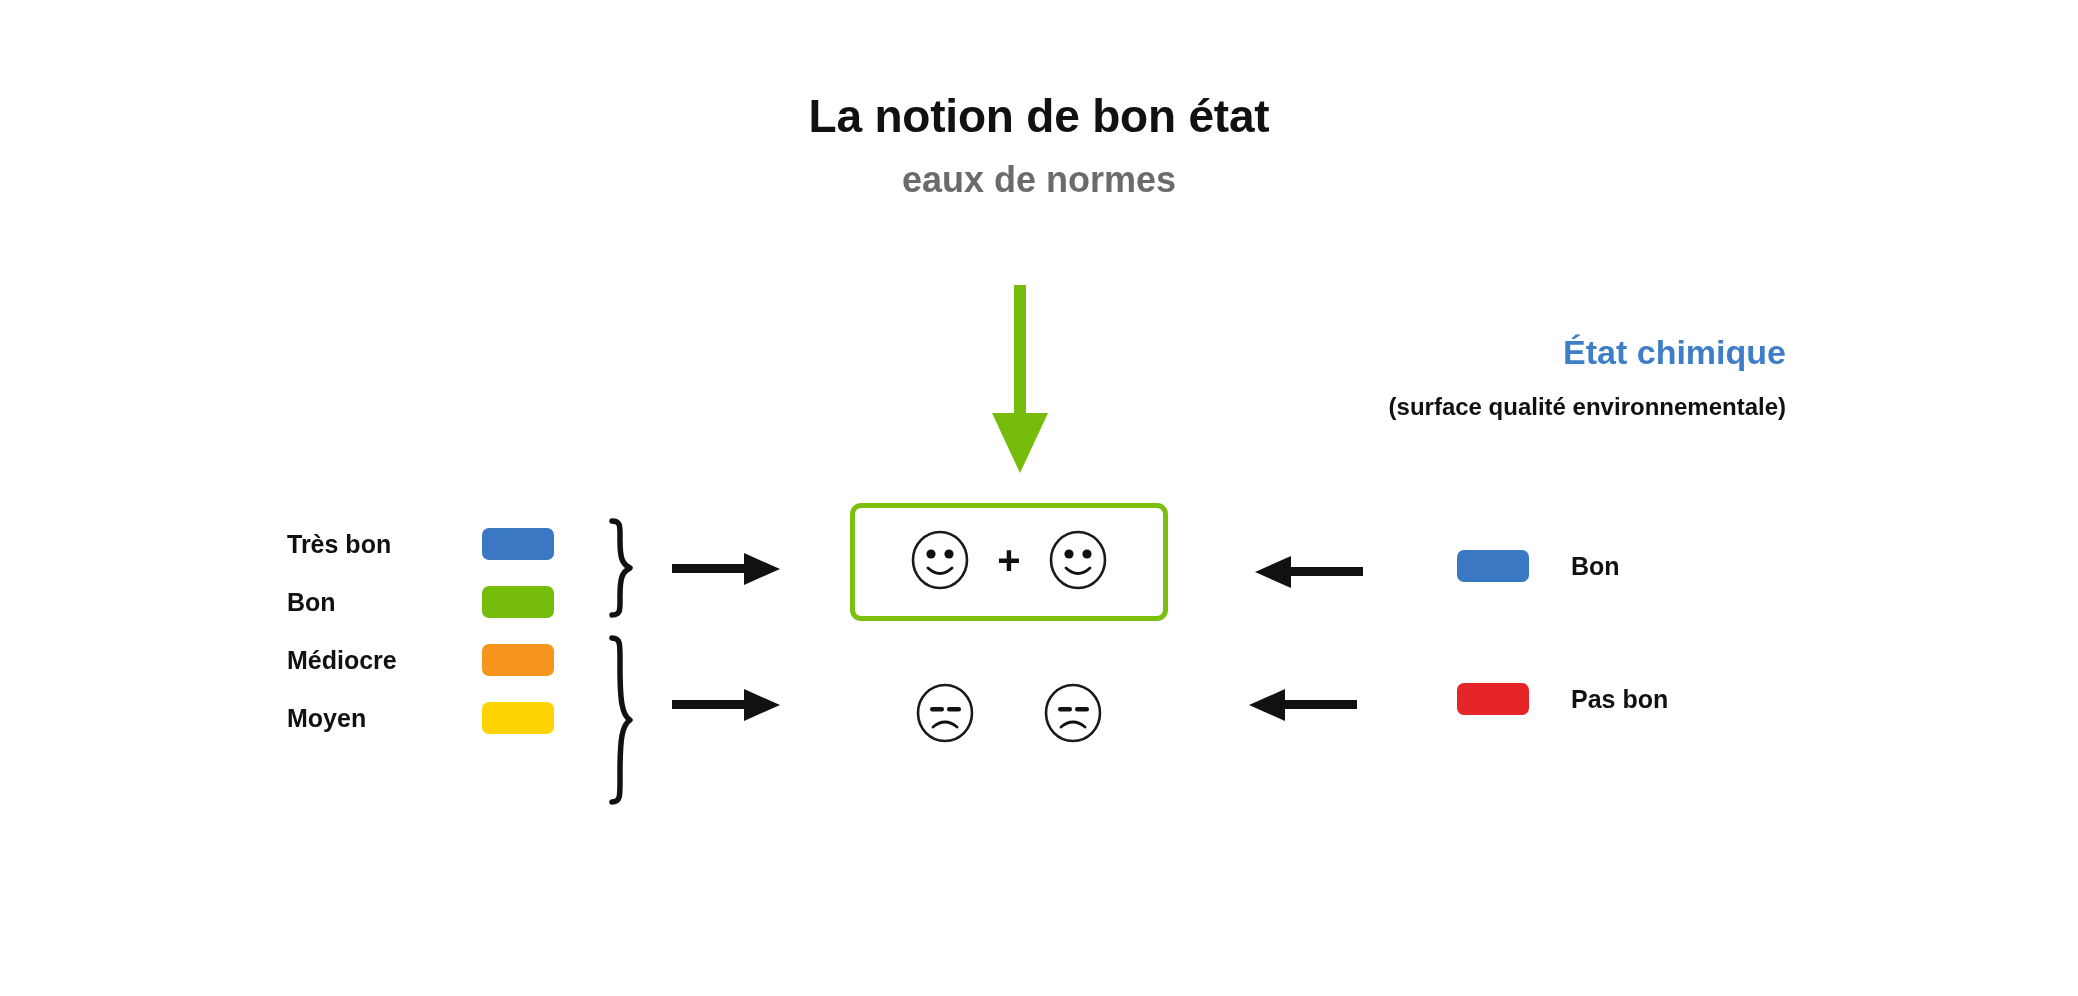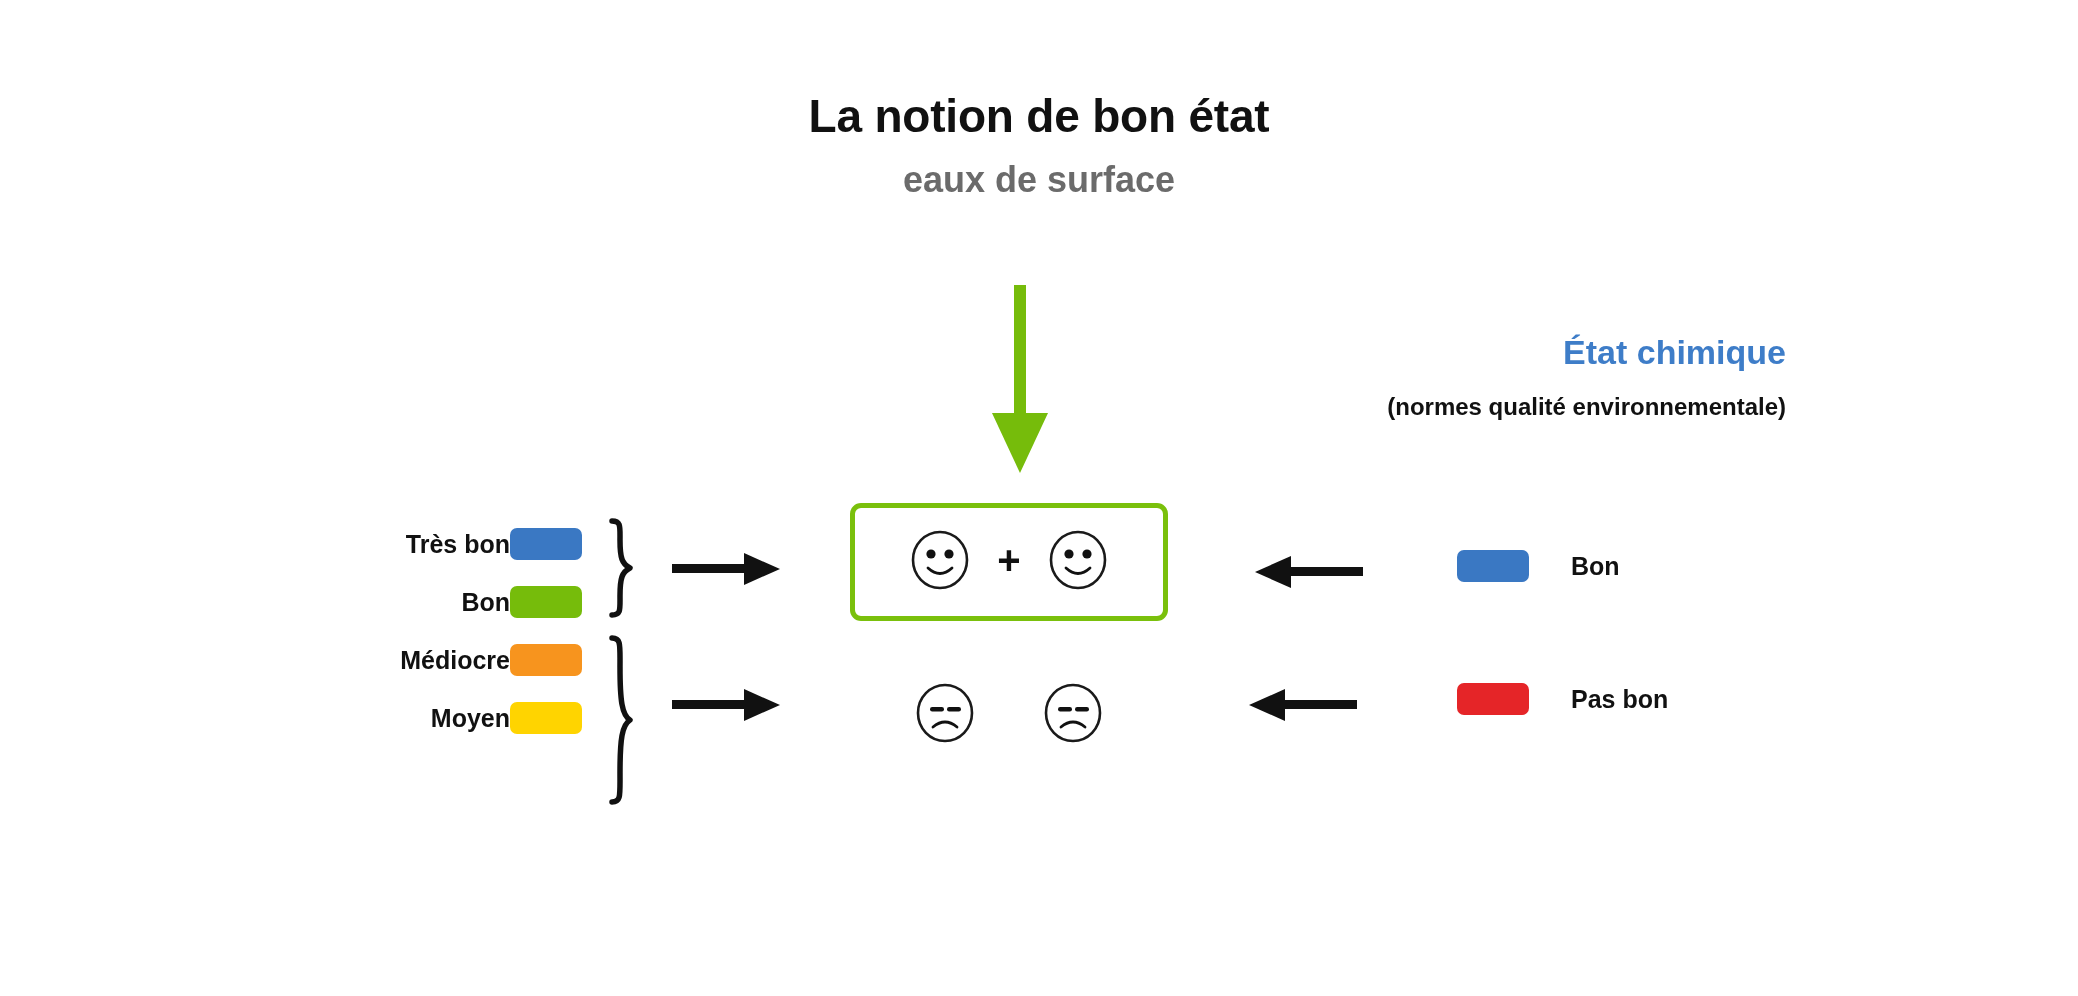--- a/index.html
+++ b/index.html
@@ -61,24 +61,23 @@
     white-space: nowrap;
   }
   #eco-head { left: 303px; top: 333px; text-align: left; }
   #eco-head .head-title { color: #2BA84F; }
   #chem-head { right: 292px; top: 332px; text-align: right; }
   #chem-head .head-title { color: #3E7DC8; }
 
   
   #eco-legend {
     position: absolute;
-    left: 315px;
+    left: 287px;
     top: 515px;
     width: 280px;
-    text-align: right;
   }
   .eco-row {
     position: relative;
     height: 58px;
     display: flex;
     align-items: center;
   }
   .eco-label {
     font-size: 25px;
     font-weight: 700;
@@ -175,36 +174,36 @@
     white-space: nowrap;
   }
 </style>
 </head>
 <body>
 
 <div id="stage">
 
   <div class="title-block">
     <div class="main-title">La notion de bon état</div>
-    <div class="sub-title">eaux de surface</div>
+    <div class="sub-title">eaux de normes</div>
   </div>
 
   <div id="arrow-green">
     <svg width="68" height="190" viewBox="0 0 68 190" xmlns="http://www.w3.org/2000/svg">
       <rect x="28" y="0" width="12" height="132" fill="#76BC0B"></rect>
       <polygon points="6,128 62,128 34,188" fill="#76BC0B"></polygon>
     </svg>
   </div>
 
   <div class="col-head" id="eco-head">
   </div>
 
   <div class="col-head" id="chem-head">
     <div class="head-title">État chimique</div>
-    <div class="head-sub">(normes qualité environnementale)</div>
+    <div class="head-sub">(surface qualité environnementale)</div>
   </div>
 
   <div id="eco-legend">
 
     <div class="eco-row">
       <span class="eco-label">Très bon</span>
       <span class="swatch" style="background:#3A78C3"></span>
     </div>
 
     <div class="eco-row">

